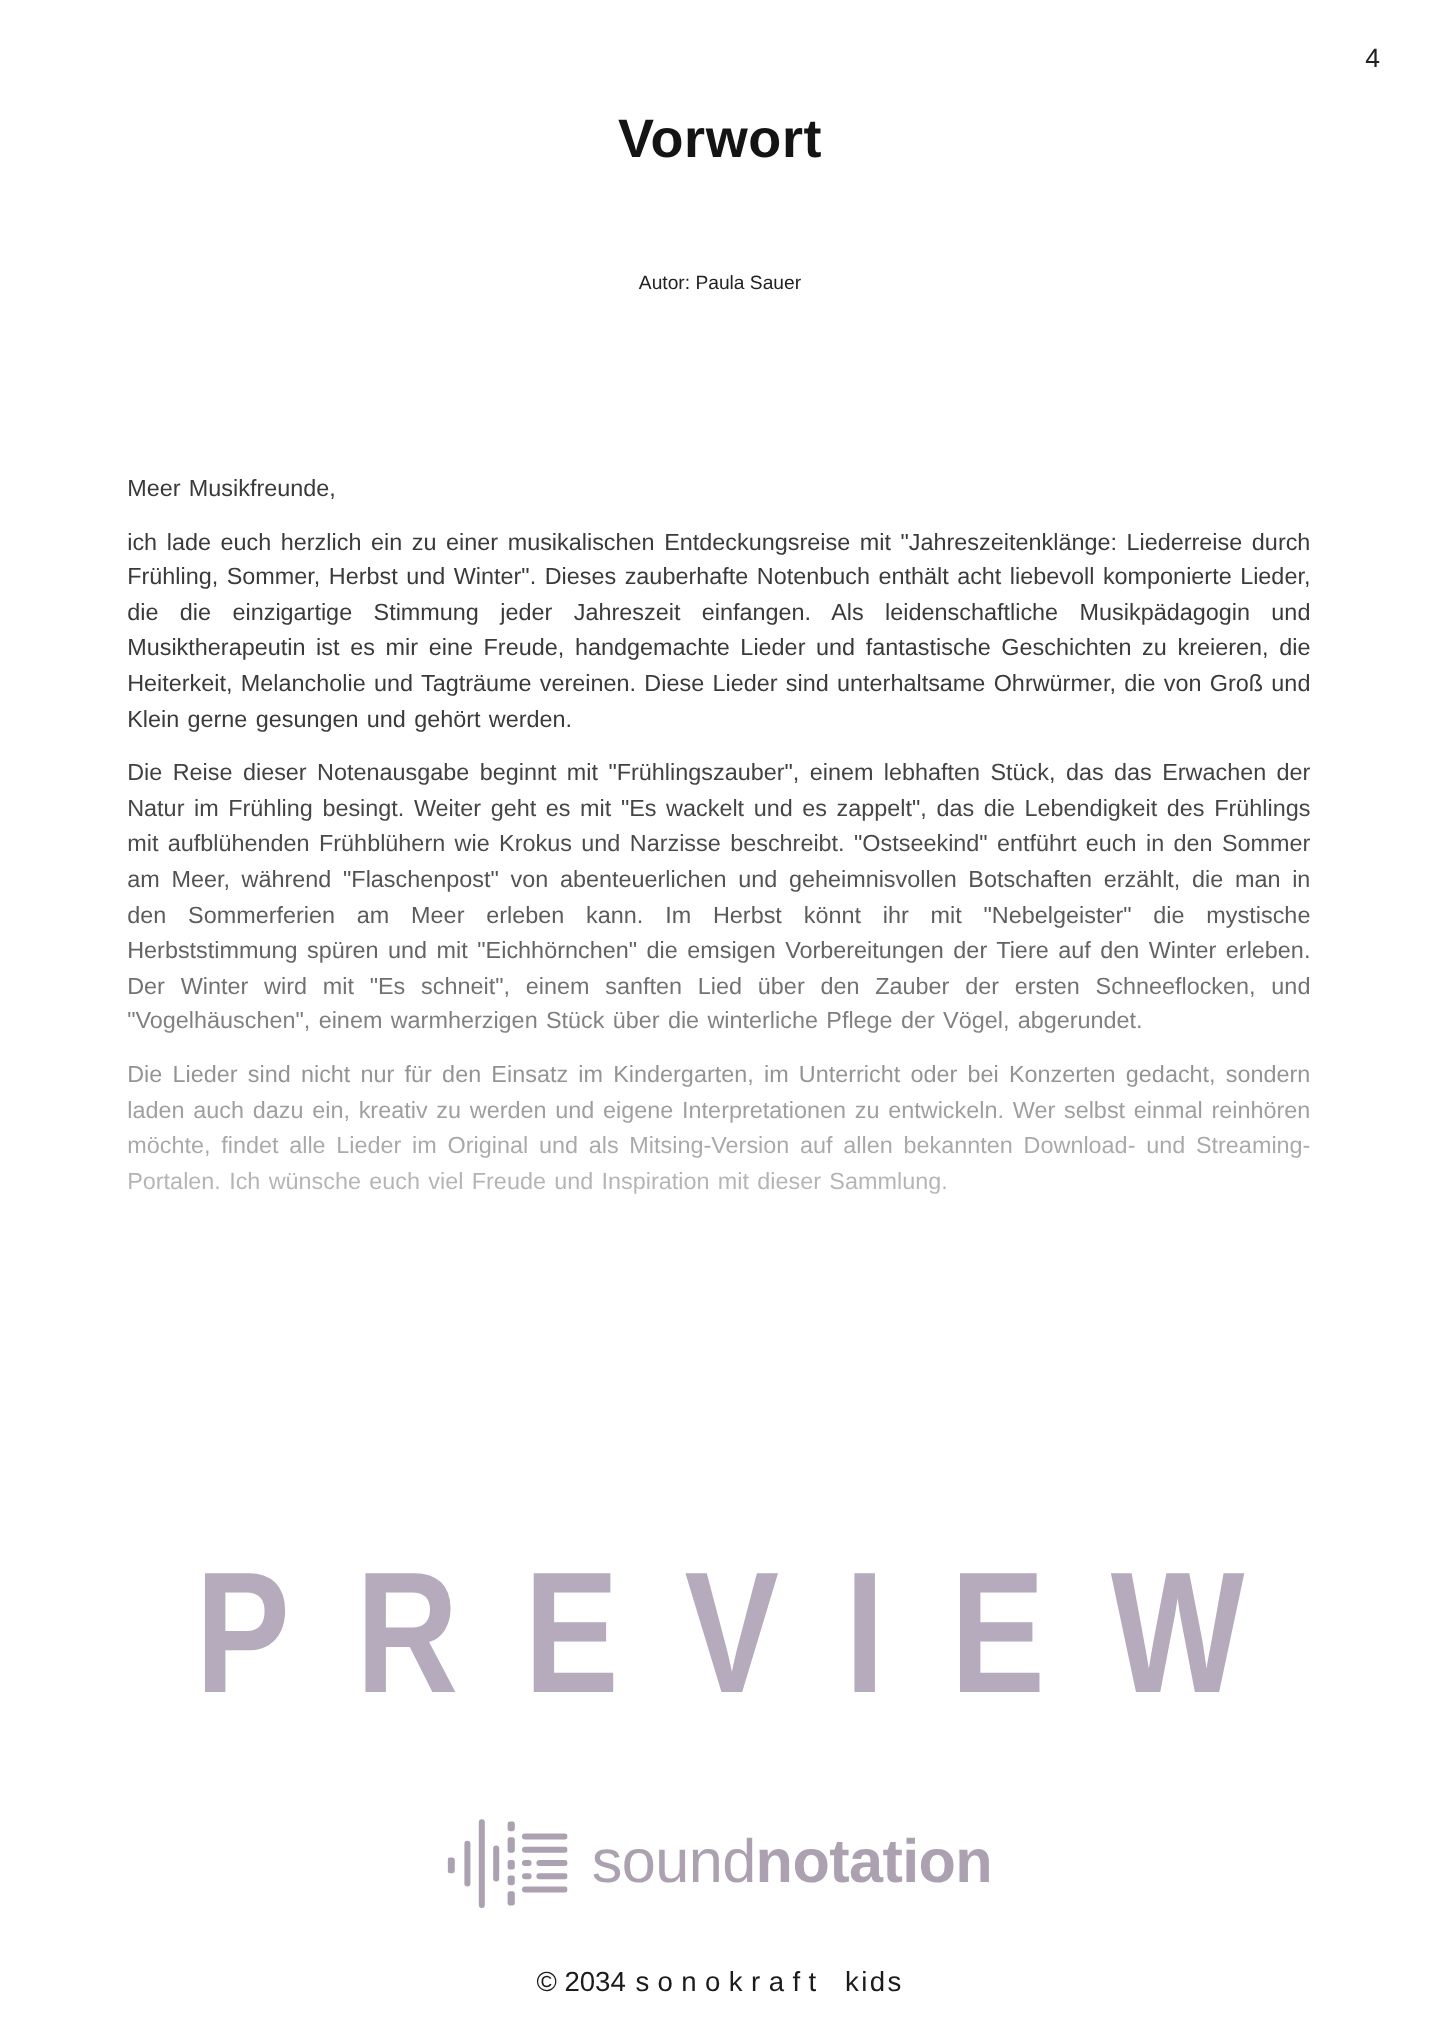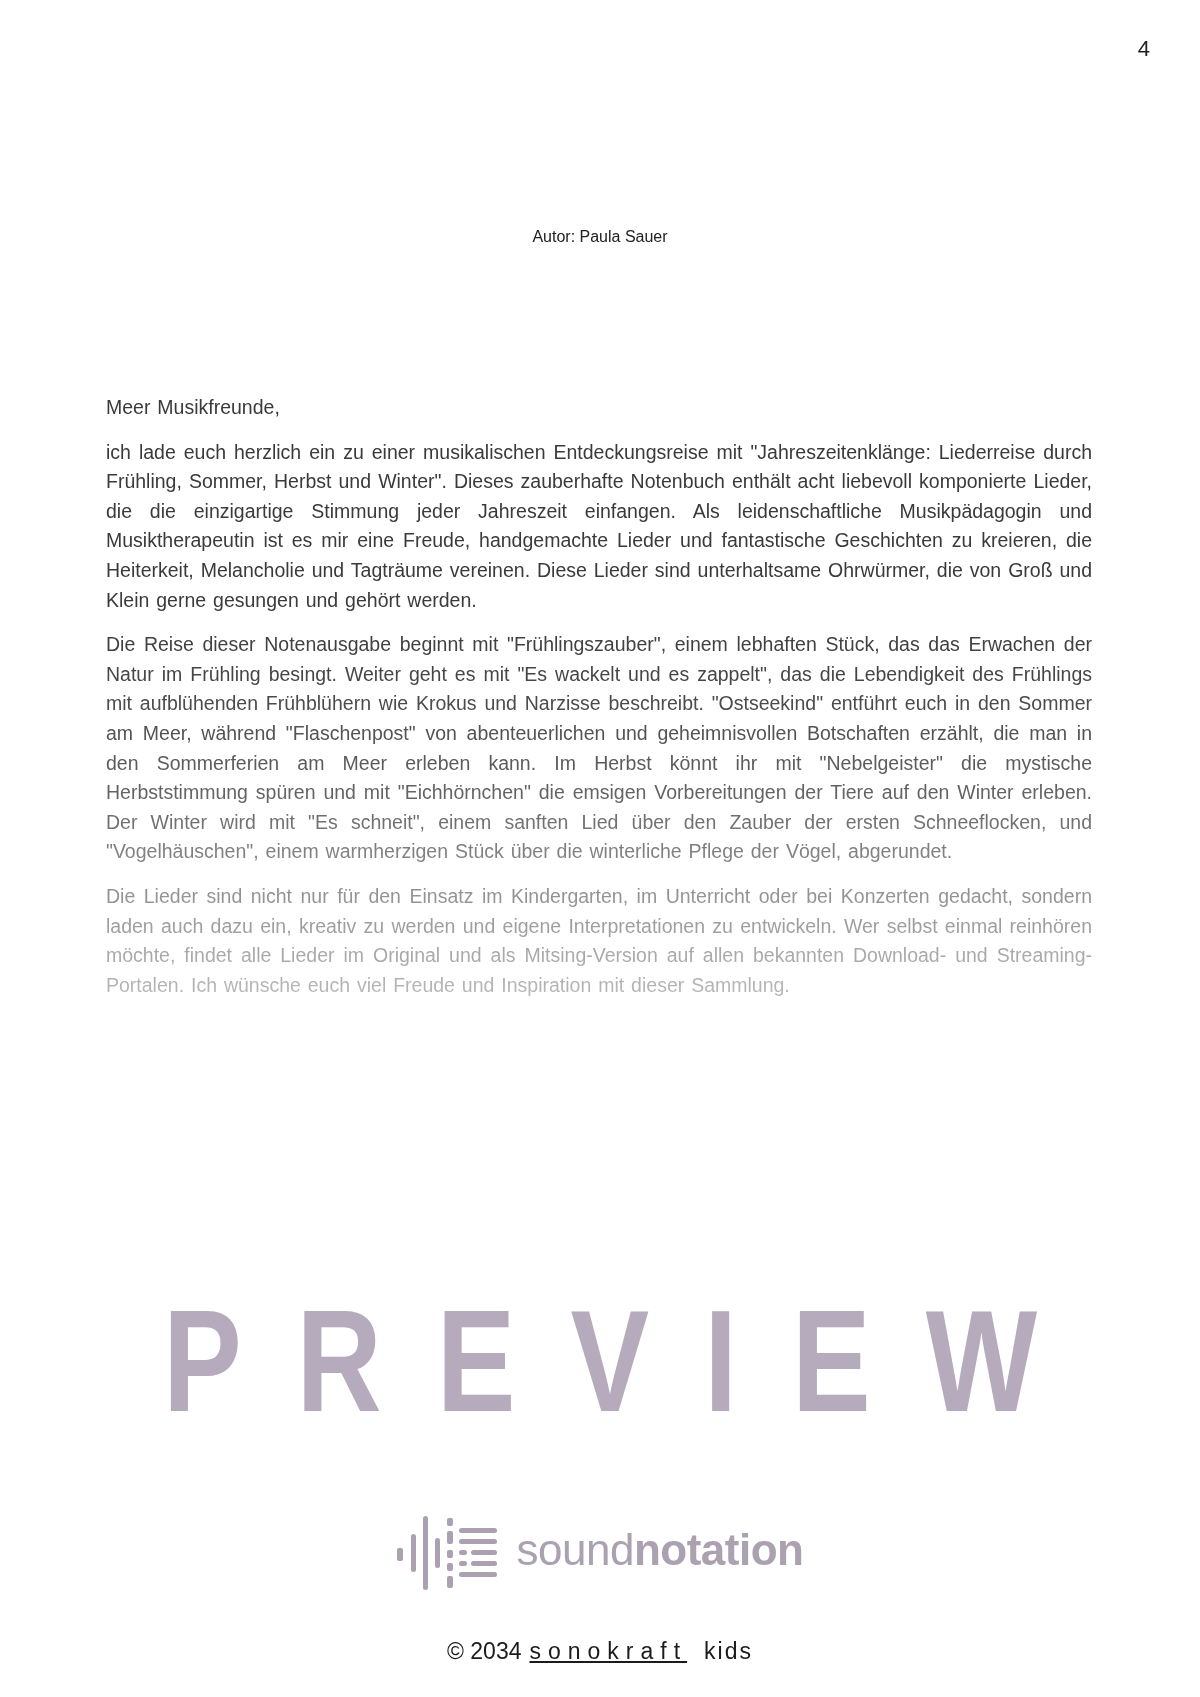--- a/index.html
+++ b/index.html
@@ -54,40 +54,41 @@
     letter-spacing:55px;padding-left:55px;box-sizing:border-box;
     transform:scaleY(1.22);transform-origin:center top;
     white-space:nowrap;
   }
   .logo-row{
     position:absolute;top:1512px;left:0;width:100%;
     display:flex;justify-content:center;align-items:center;gap:20px;
   }
   .logo-icon svg{display:block;}
   .logo-text{
-    font-size:44px;color:#aba1b1;letter-spacing:-0.5px;
+    font-size:51px;color:#aba1b1;letter-spacing:-0.5px;
     line-height:1;padding-bottom:6px;
   }
   .logo-text .bold{font-weight:700;}
   .copyright{
     position:absolute;top:1638px;left:0;width:100%;
     text-align:center;
     font-size:23px;color:#1b1b1b;
   }
   .copyright .year{margin-right:8px;}
-  .copyright .spaced{letter-spacing:7px;text-decoration:underline;}
+  .copyright .spaced{letter-spacing:7px;}
   .copyright .suffix{letter-spacing:2px;margin-left:17px;}
 </style>
 </head>
 <body>
 
 <div class="page">
 
   <div class="page-number">4</div>
 
+  <h1 class="doc-title" style="margin:0;">Vorwort</h1>
 
   <div class="author-line">Autor: Paula Sauer</div>
 
   <div class="body-text">
     <p class="salutation">Meer Musikfreunde,</p>
     <p>ich lade euch herzlich ein zu einer musikalischen Entdeckungsreise mit "Jahreszeitenklänge: Liederreise durch Frühling, Sommer, Herbst und Winter". Dieses zauberhafte Notenbuch enthält acht liebevoll komponierte Lieder, die die einzigartige Stimmung jeder Jahreszeit einfangen. Als leidenschaftliche Musikpädagogin und Musiktherapeutin ist es mir eine Freude, handgemachte Lieder und fantastische Geschichten zu kreieren, die Heiterkeit, Melancholie und Tagträume vereinen. Diese Lieder sind unterhaltsame Ohrwürmer, die von Groß und Klein gerne gesungen und gehört werden.</p>
     <p>Die Reise dieser Notenausgabe beginnt mit "Frühlingszauber", einem lebhaften Stück, das das Erwachen der Natur im Frühling besingt. Weiter geht es mit "Es wackelt und es zappelt", das die Lebendigkeit des Frühlings mit aufblühenden Frühblühern wie Krokus und Narzisse beschreibt. "Ostseekind" entführt euch in den Sommer am Meer, während "Flaschenpost" von abenteuerlichen und geheimnisvollen Botschaften erzählt, die man in den Sommerferien am Meer erleben kann. Im Herbst könnt ihr mit "Nebelgeister" die mystische Herbststimmung spüren und mit "Eichhörnchen" die emsigen Vorbereitungen der Tiere auf den Winter erleben. Der Winter wird mit "Es schneit", einem sanften Lied über den Zauber der ersten Schneeflocken, und "Vogelhäuschen", einem warmherzigen Stück über die winterliche Pflege der Vögel, abgerundet.</p>
     <p>Die Lieder sind nicht nur für den Einsatz im Kindergarten, im Unterricht oder bei Konzerten gedacht, sondern laden auch dazu ein, kreativ zu werden und eigene Interpretationen zu entwickeln. Wer selbst einmal reinhören möchte, findet alle Lieder im Original und als Mitsing-Version auf allen bekannten Download- und Streaming-Portalen. Ich wünsche euch viel Freude und Inspiration mit dieser Sammlung.</p>
   </div>
 

